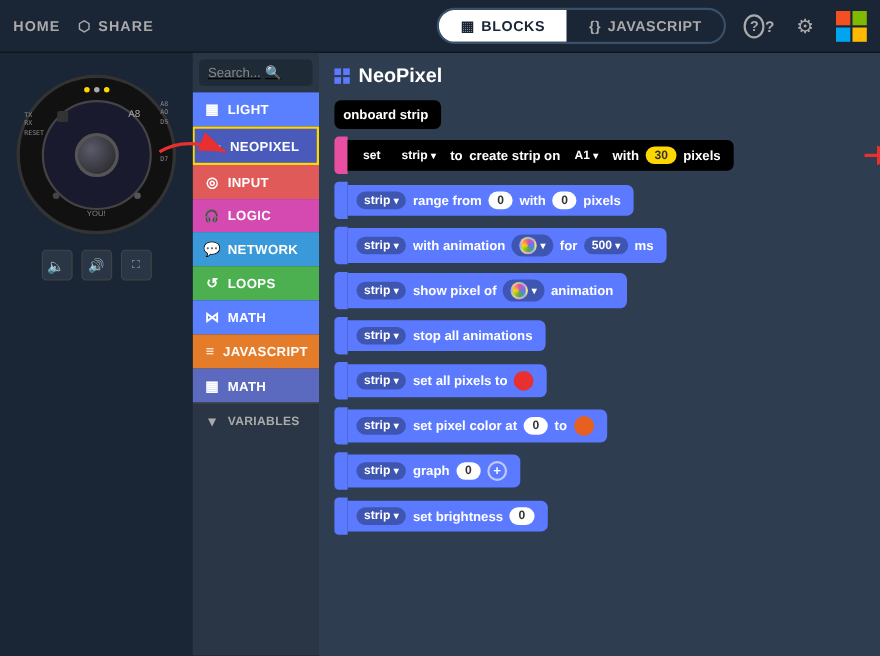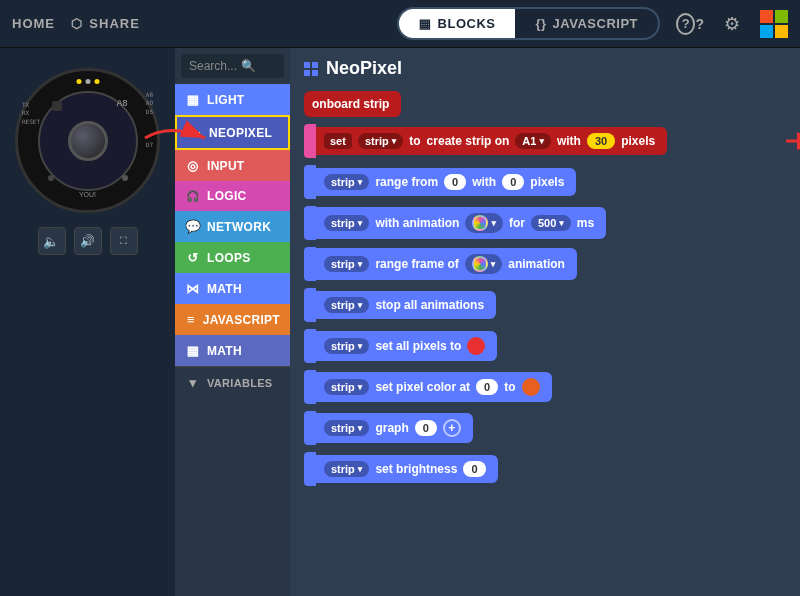--- a/index.html
+++ b/index.html
@@ -168,20 +168,21 @@
     }
     .search-bar {
       display: flex;
       align-items: center;
       background: #1e2a35;
       margin: 6px;
       border-radius: 4px;
       padding: 5px 8px;
       gap: 4px;
       cursor: pointer;
+      text-decoration: underline;
     }
     .search-bar span {
       color: #888;
       font-size: 12px;
       flex: 1;
     }
     .sidebar-item {
       display: flex;
       align-items: center;
       gap: 6px;
@@ -276,21 +277,21 @@
     .color-dot-orange { background: #e86020; }
 
     .anim-icon {
       width: 22px;
       height: 22px;
       border-radius: 50%;
       background: conic-gradient(#e84fa0, #5b7aff, #4caf50, #ffd700, #e84fa0);
       border: 2px solid rgba(255,255,255,0.4);
       display: inline-block;
     }
-    .bb-pink { background: #b91c1c; }
+    .bb-pink { background: #000000; }
     .bb-blue { background: #5b7aff; }
 
     .full-block {
       display: flex;
       align-items: center;
       margin-bottom: 7px;
     }
     .fb-inner {
       display: flex;
       align-items: center;
@@ -521,21 +522,21 @@
         <span>for</span>
         <span class="pill-dropdown">500</span>
         <span>ms</span>
       </div>
     </div>
 
     <div class="full-block">
       <div style="width:12px;height:34px;background:#5b7aff;border-radius:4px 0 0 4px;flex-shrink:0;"></div>
       <div class="fb-inner bb-blue" style="border-radius:0 6px 6px 0;gap:6px;">
         <span class="pill-dropdown">strip</span>
-        <span>range frame of</span>
+        <span>show pixel of</span>
         <span class="pill-dropdown" style="display:inline-flex;align-items:center;gap:3px;">
           <span class="anim-icon" style="width:16px;height:16px;"></span>
         </span>
         <span>animation</span>
       </div>
     </div>
 
     <div class="full-block">
       <div style="width:12px;height:34px;background:#5b7aff;border-radius:4px 0 0 4px;flex-shrink:0;"></div>
       <div class="fb-inner bb-blue" style="border-radius:0 6px 6px 0;gap:6px;">

